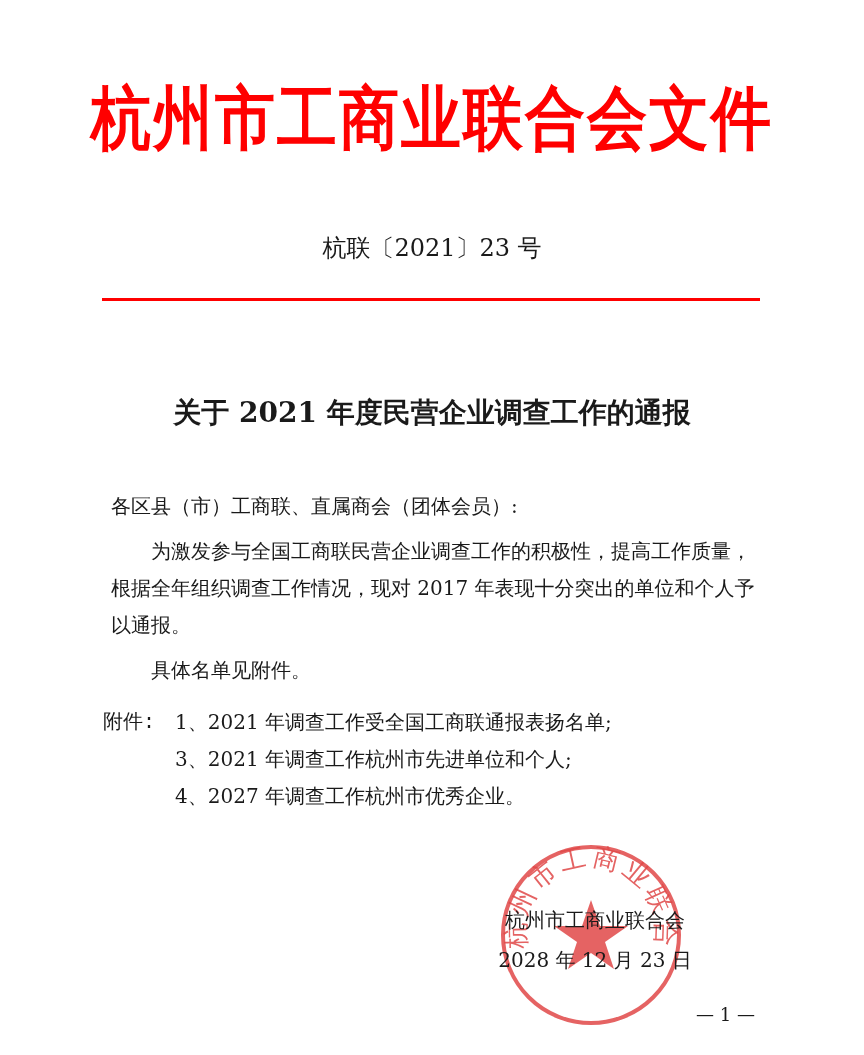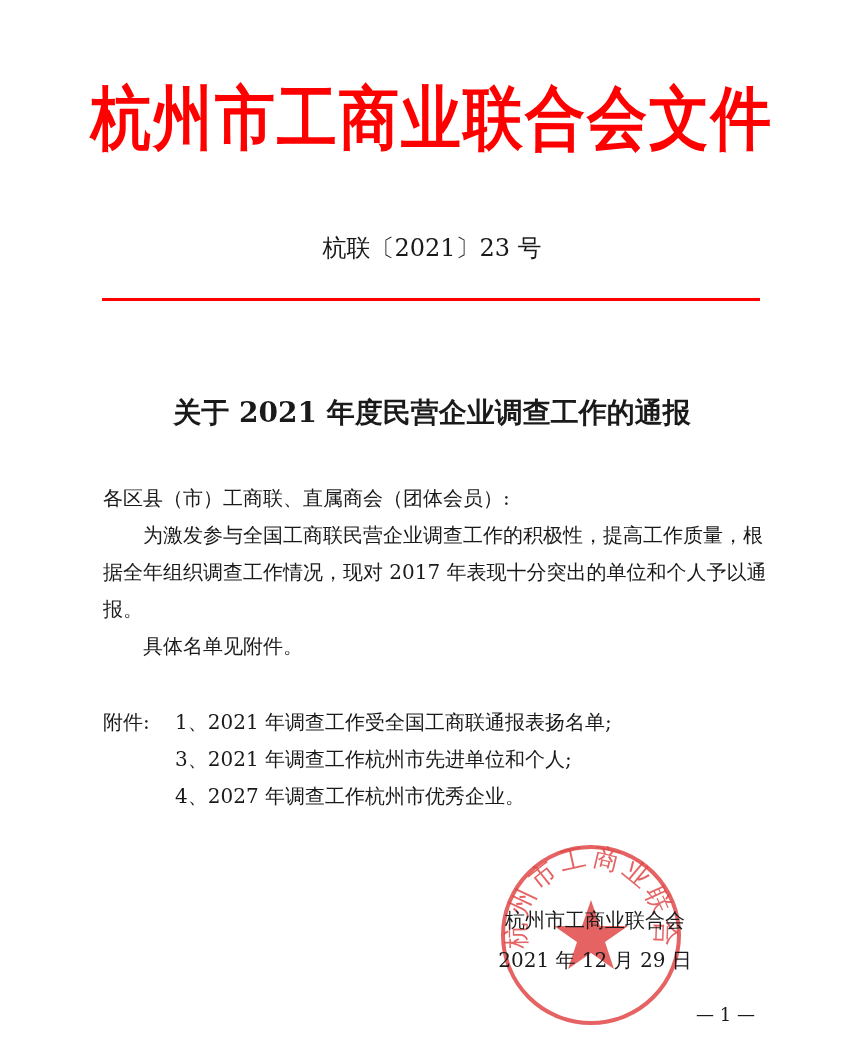--- a/index.html
+++ b/index.html
@@ -7,25 +7,25 @@
          font-family: "DejaVu Serif", "Liberation Serif", serif; color: #1a1a1a; }
   .masthead { position: absolute; left: 0; width: 864px; top: 78px; text-align: center;
               color: #ff0000; font-family: "DejaVu Sans", sans-serif; font-weight: bold;
               font-size: 60px; letter-spacing: 2px; line-height: 80px; transform: scaleY(1.15); }
   .docno { position: absolute; top: 233px; left: 0; width: 864px; text-align: center;
            font-size: 24px; line-height: 30px; }
   .redline { position: absolute; left: 102px; width: 658px; top: 298px; height: 3px; background: #ff0000; }
   .title { position: absolute; top: 393px; left: 0; width: 864px; text-align: center;
            font-size: 28px; font-weight: bold; line-height: 40px; }
   .body { position: absolute; left: 103px; width: 665px; top: 480px; font-size: 20px; line-height: 37px; }
-  .body p { margin: 0; }
+  .body p { margin: 8px; }
   .indent { text-indent: 40px; }
   .attach { position: absolute; left: 103px; top: 704px; font-size: 20px; line-height: 37px; }
   .attach-row { display: flex; }
-  .attach-label { width: 72px; }
+  .attach-label { width: 72px; font-family: Liberation Mono, monospace; }
   .stamp { position: absolute; left: 498px; top: 842px; width: 186px; height: 186px; }
   .sign { position: absolute; top: 900px; left: 480px; width: 230px; text-align: center;
           font-size: 20px; line-height: 40px; }
   .pageno { position: absolute; top: 1003px; left: 696px; font-size: 18px; line-height: 24px; }
 </style>
 </head>
 <body>
 
 <div class="masthead">杭州市工商业联合会文件</div>
 
@@ -65,16 +65,16 @@
   </defs>
   <circle cx="93" cy="93" r="88" fill="none" stroke="#e04848" stroke-width="4" opacity="0.85"></circle>
   <text font-size="26" fill="#e04848" opacity="0.85" font-family="DejaVu Sans, sans-serif" letter-spacing="4">
     <textPath href="#arc" startOffset="4">杭州市工商业联合会</textPath>
   </text>
   <polygon fill="#e04848" opacity="0.85" points="93,58 102,84 130,84 107,100 116,127 93,111 70,127 79,100 56,84 84,84"></polygon>
 </svg>
 
 <div class="sign">
   <div>杭州市工商业联合会</div>
-  <div>2021 年 12 月 29 日</div>
+  <div>2028 年 12 月 23 日</div>
 </div>
 
 <div class="pageno">— 1 —</div>
 
 </body></html>

